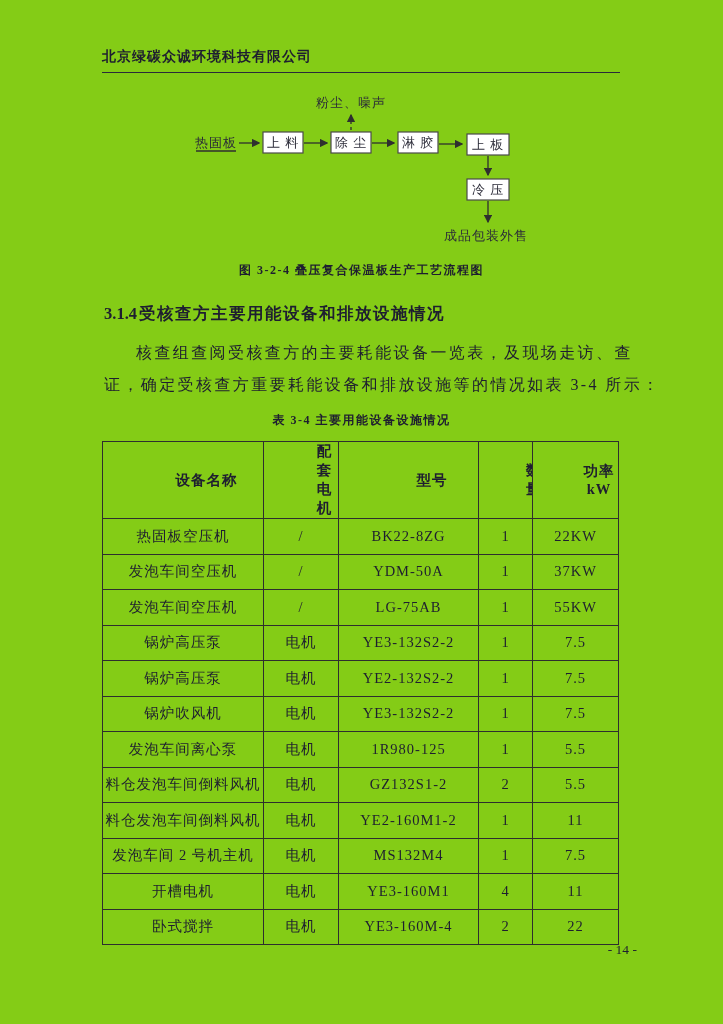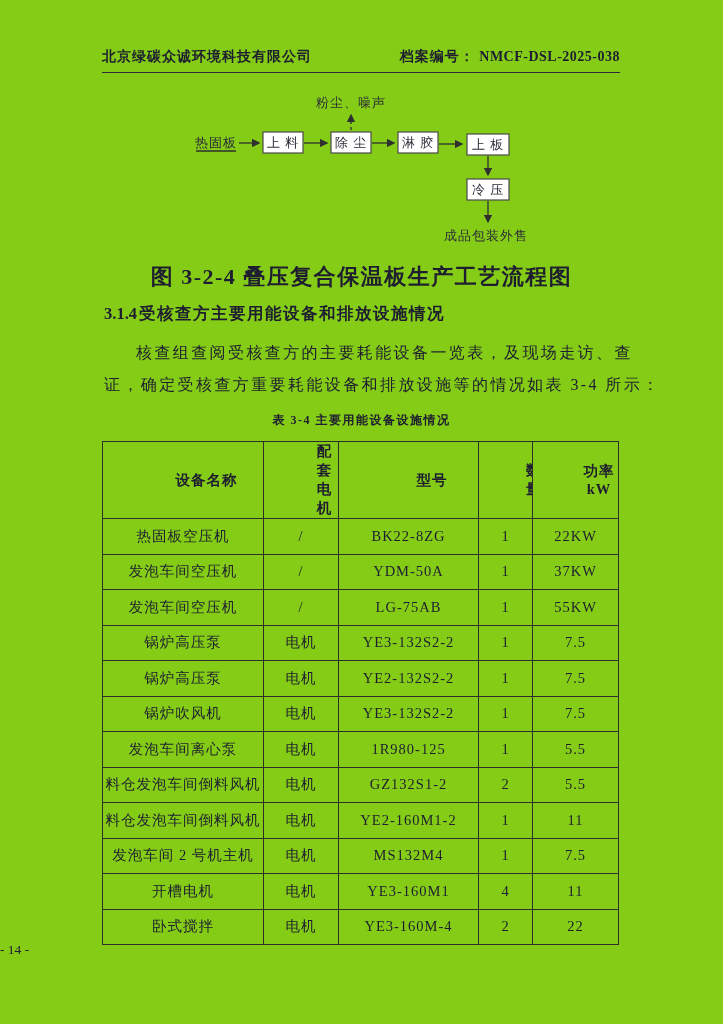--- a/index.html
+++ b/index.html
@@ -23,21 +23,21 @@
   .doc-header .fileno{letter-spacing:0.5px;}
   
   .flowchart{position:absolute;left:118px;top:86px;}
   .flowchart text{font-family:"Liberation Serif","DejaVu Serif",serif;fill:#2b2b38;font-size:13px;letter-spacing:1px;}
   .flowchart rect{fill:#ffffff;stroke:#4a4a4a;stroke-width:1.2;}
   .flowchart line{stroke:#2f2f2f;stroke-width:1.3;}
   .flowchart .dashed{stroke-dasharray:3 3;}
   
   .fig-caption{
     position:absolute;left:0;top:262px;width:723px;
-    text-align:center;font-size:22px;font-weight:bold;letter-spacing:1.5px;
+    text-align:center;font-size:12px;font-weight:bold;letter-spacing:1.5px;
   }
   .section-heading{
     position:absolute;left:104px;top:303px;width:520px;
     font-size:16.5px;font-weight:bold;letter-spacing:1.5px;
   }
   .section-heading .secnum{margin-right:2px;letter-spacing:0;}
   .para{
     position:absolute;left:104px;width:518px;
     font-size:16px;letter-spacing:2.4px;white-space:nowrap;
   }
@@ -57,31 +57,30 @@
     border:1.4px solid #2e2e2e;
     text-align:center;vertical-align:middle;
     padding:0;letter-spacing:1px;
     overflow:hidden;
   }
   .equip-table th{height:25px;font-weight:bold;padding-left:47px;}
   .equip-table td{height:34.5px;font-weight:normal;}
   
   .footer{
     position:absolute;left:0;top:942px;width:637px;
-    text-align:left;font-size:13.5px;color:#1e1e30;
+    text-align:right;font-size:13.5px;color:#1e1e30;
   }
 </style>
 </head>
 <body>
 
 <div class="page">
 
   <div class="doc-header">
     <span>北京绿碳众诚环境科技有限公司</span>
-    <span><span>档案编号：</span>&nbsp;<span class="fileno">NMCF-DSL-2025-038</span></span>
   </div>
 
   <svg class="flowchart" width="490" height="165" viewBox="0 0 490 165">
     <defs>
       <marker id="arr" viewBox="0 0 10 10" refX="8.5" refY="5" markerWidth="6.5" markerHeight="6.5" orient="auto-start-reverse">
         <path d="M0,0 L10,5 L0,10 z" fill="#2f2f2f"></path>
       </marker>
     </defs>
 
     <text x="233" y="21" text-anchor="middle">粉尘、噪声</text>

